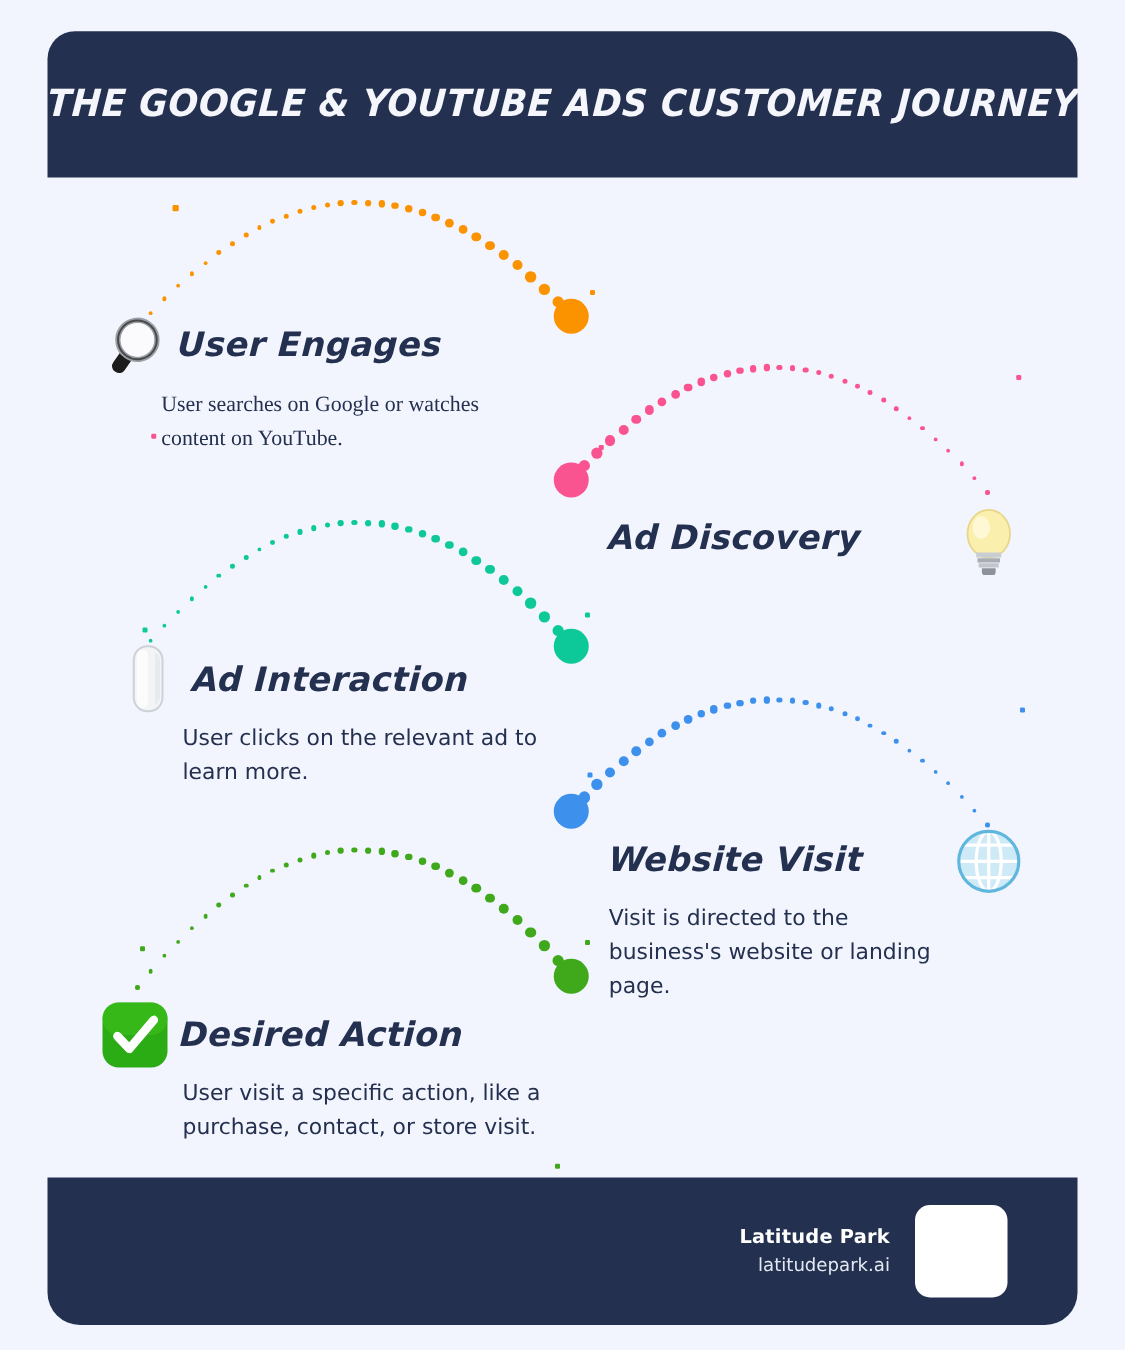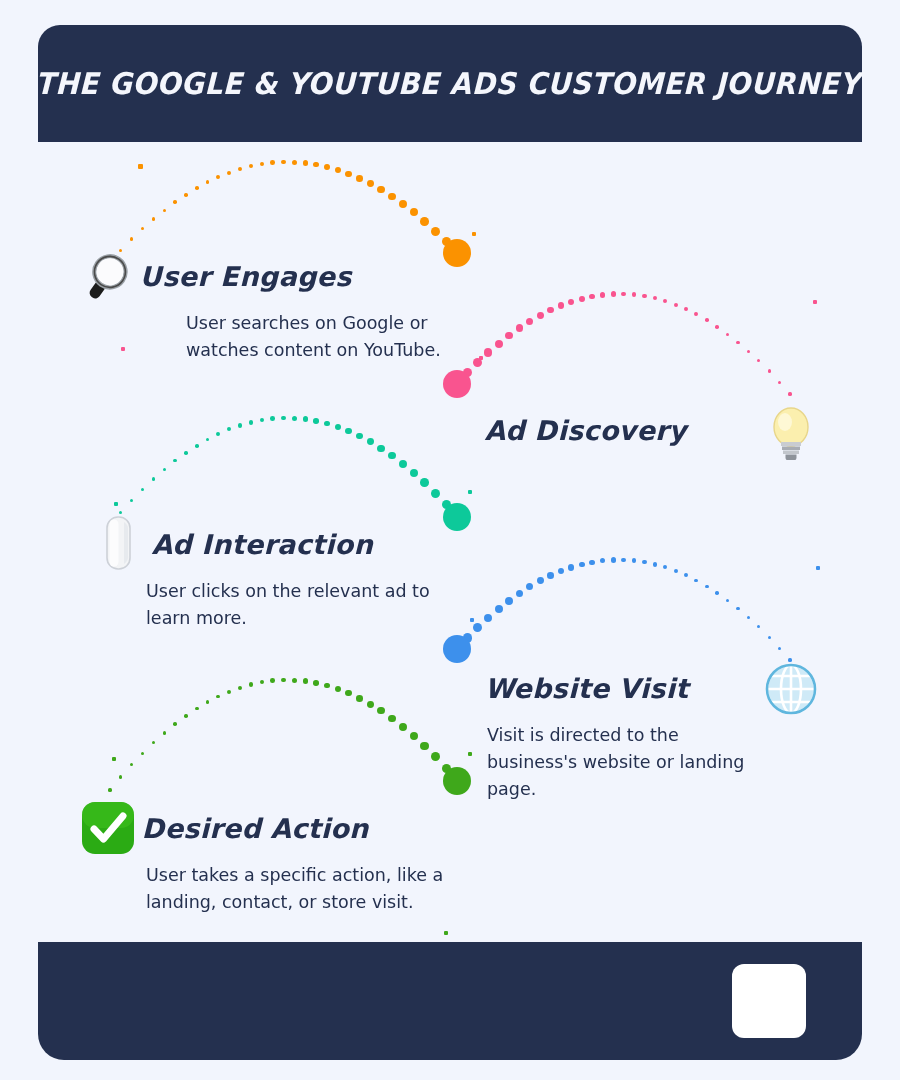--- a/index.html
+++ b/index.html
@@ -124,21 +124,21 @@
     color: #24304F;
     font-family: "DejaVu Sans", sans-serif;
     font-size: 17.5px;
     font-weight: 400;
     line-height: 1.55;
     margin-top: 6px;
   }
 
   
   .step-1 { left: 78px;  top: 248px; }
-  .step-1 .step-body { margin-left: 108px; width: 310px; }
+  .step-1 .step-body { margin-left: 51px; width: 310px; font-family: Liberation Serif, serif; }
 
   .step-2 { left: 487px; top: 402px; }
   .step-2 .step-body { margin-left: 0px; width: 280px; }
   .step-2 .step-head { gap: 0; }
 
   .step-3 { left: 90px;  top: 516px; }
   .step-3 .step-body { margin-left: 56px; width: 300px; }
 
   .step-4 { left: 487px; top: 660px; }
   .step-4 .step-head { gap: 0; }
@@ -440,22 +440,26 @@
     <div class="step-head">
       <span class="step-icon">
         <svg viewBox="0 0 56 56" width="56" height="56">
           <rect x="2" y="2" width="52" height="52" rx="13" fill="#2BAB14"></rect>
           <rect x="2" y="2" width="52" height="26" rx="13" fill="#3FC21E" opacity="0.55"></rect>
           <path d="M14 29 l9.5 10 L43 16" fill="none" stroke="#FFFFFF" stroke-width="7" stroke-linecap="round" stroke-linejoin="round"></path>
         </svg>
       </span>
       <span class="step-title">Desired Action</span>
     </div>
-    <div class="step-body">User takes a specific action, like a landing, contact, or store visit.</div>
+    <div class="step-body">User visit a specific action, like a purchase, contact, or store visit.</div>
   </div>
 
   <div class="footer-bar">
     <div class="footer-inner">
+      <div class="footer-text">
+        <span class="brand-name">Latitude Park</span>
+        <span class="brand-url">latitudepark.ai</span>
+      </div>
       <div class="brand-logo"></div>
     </div>
   </div>
 
 </div>
 
 </body></html>

